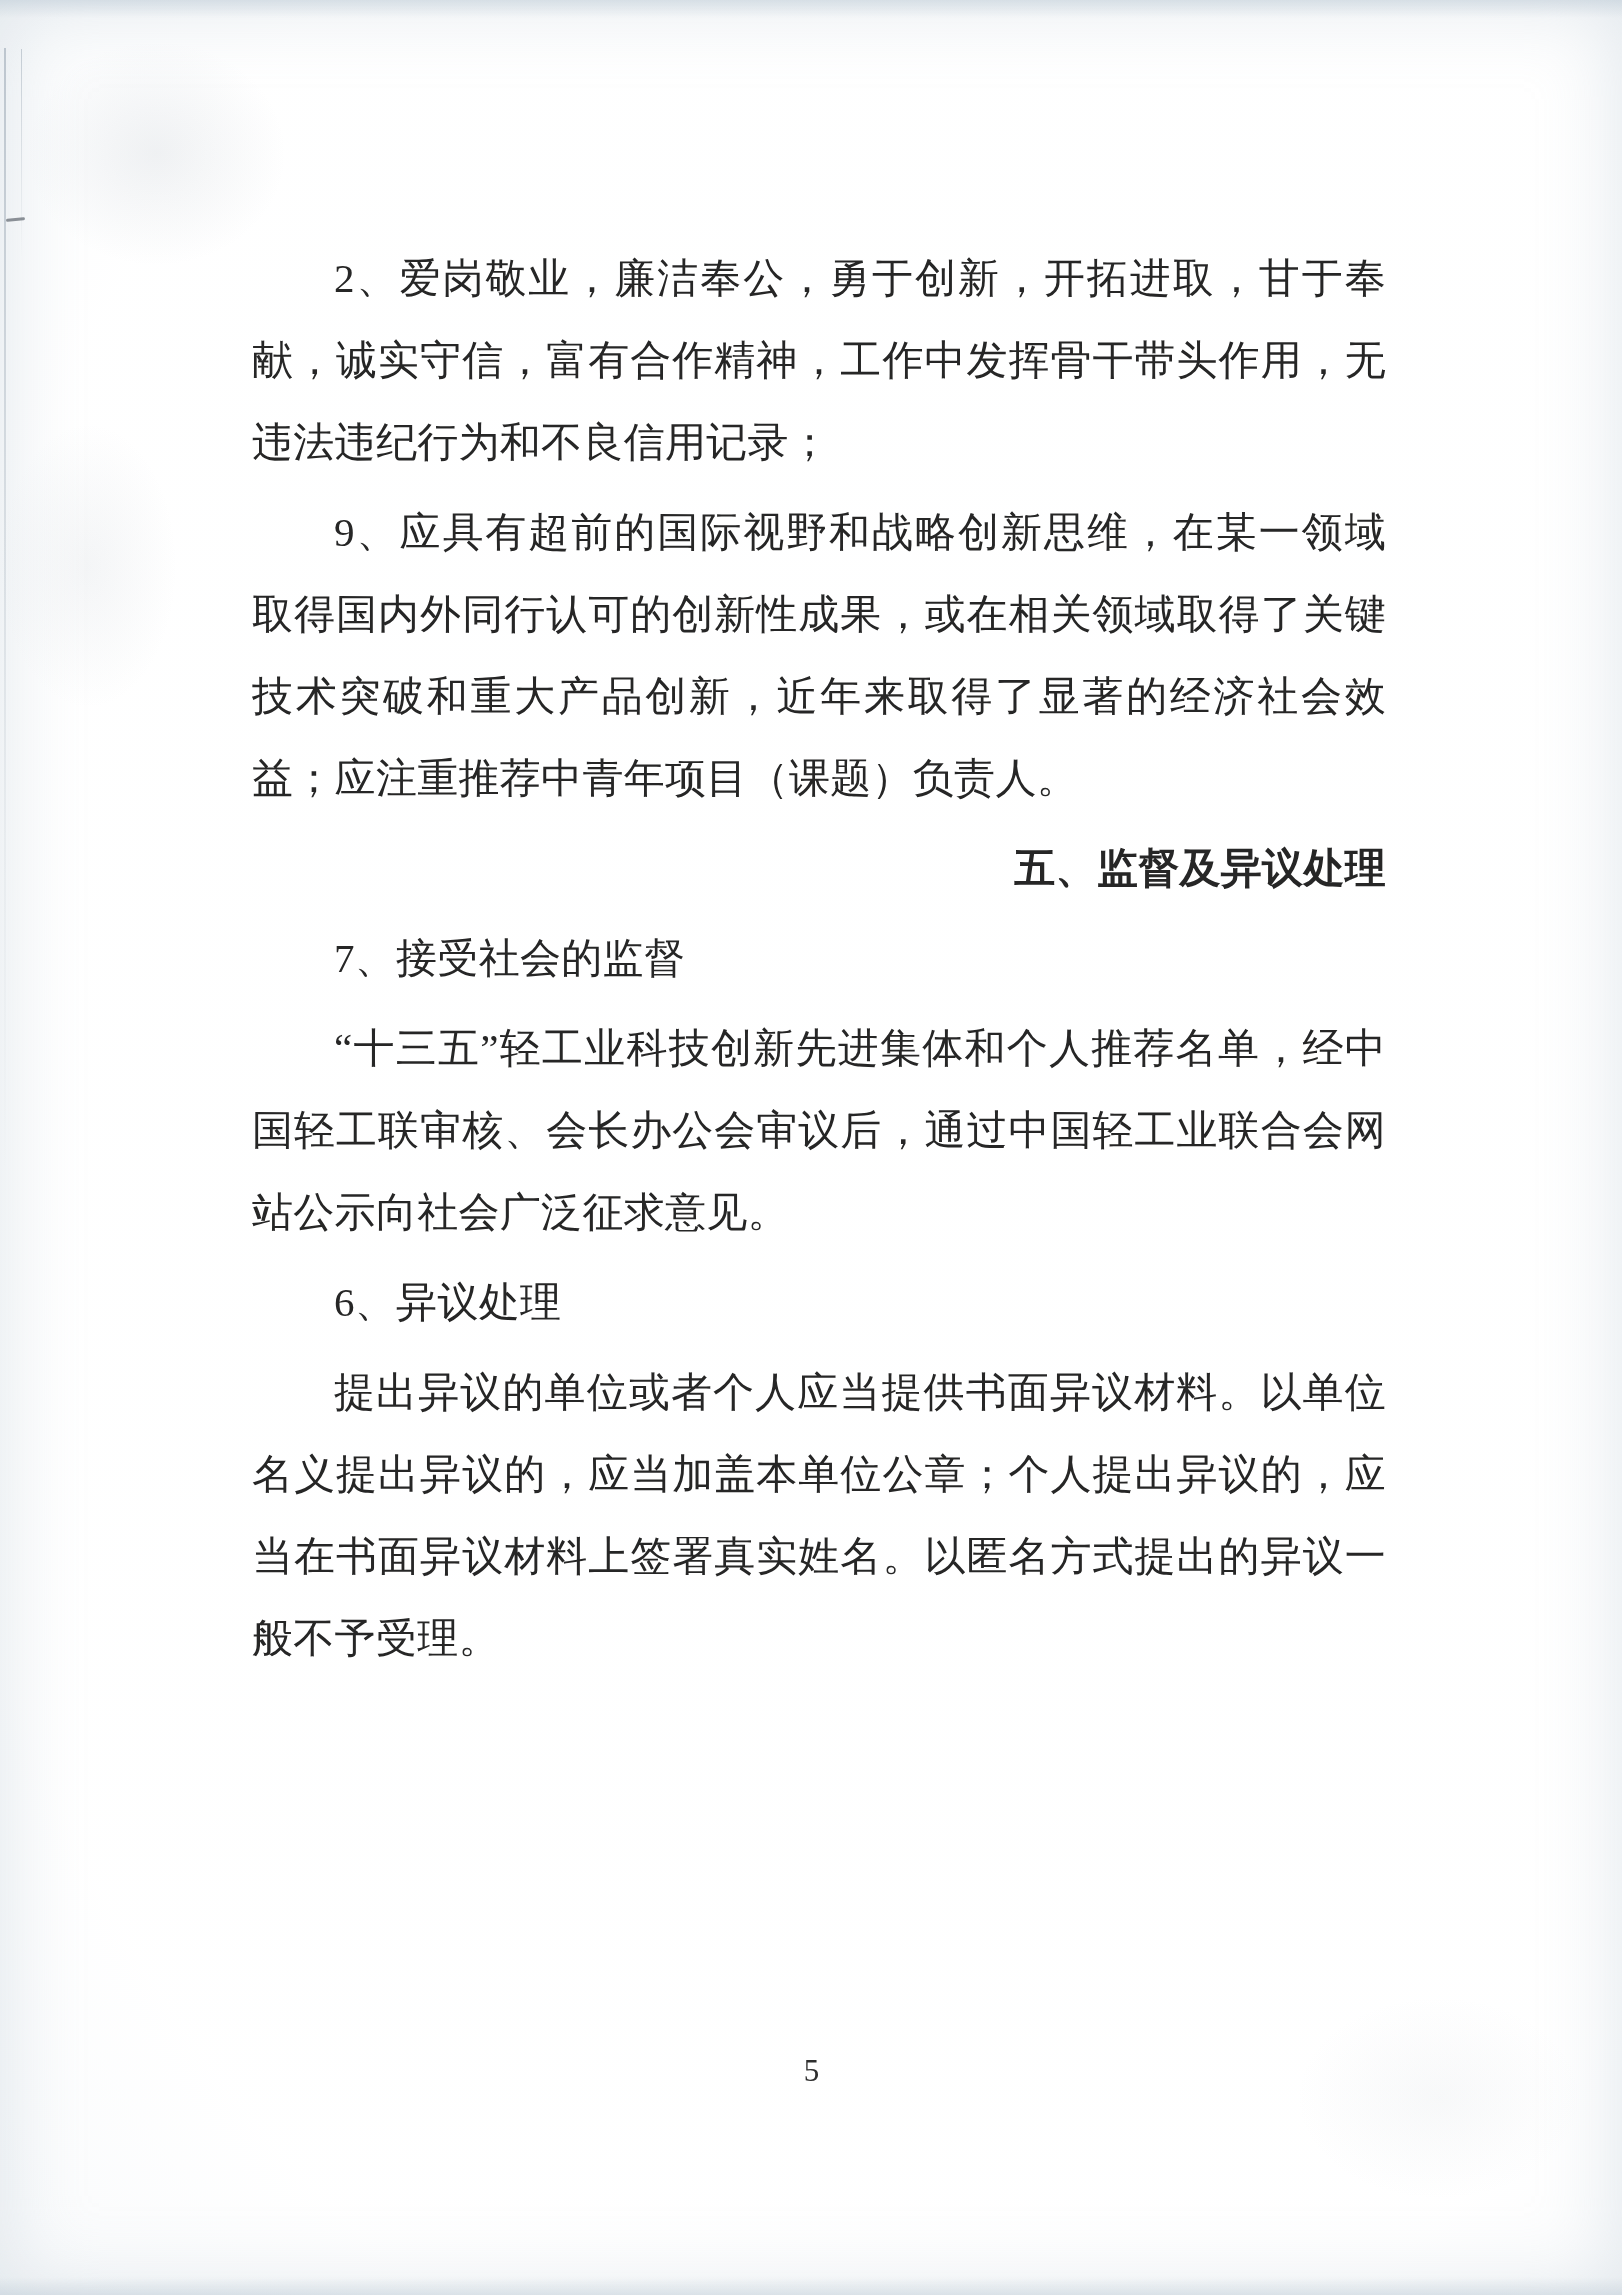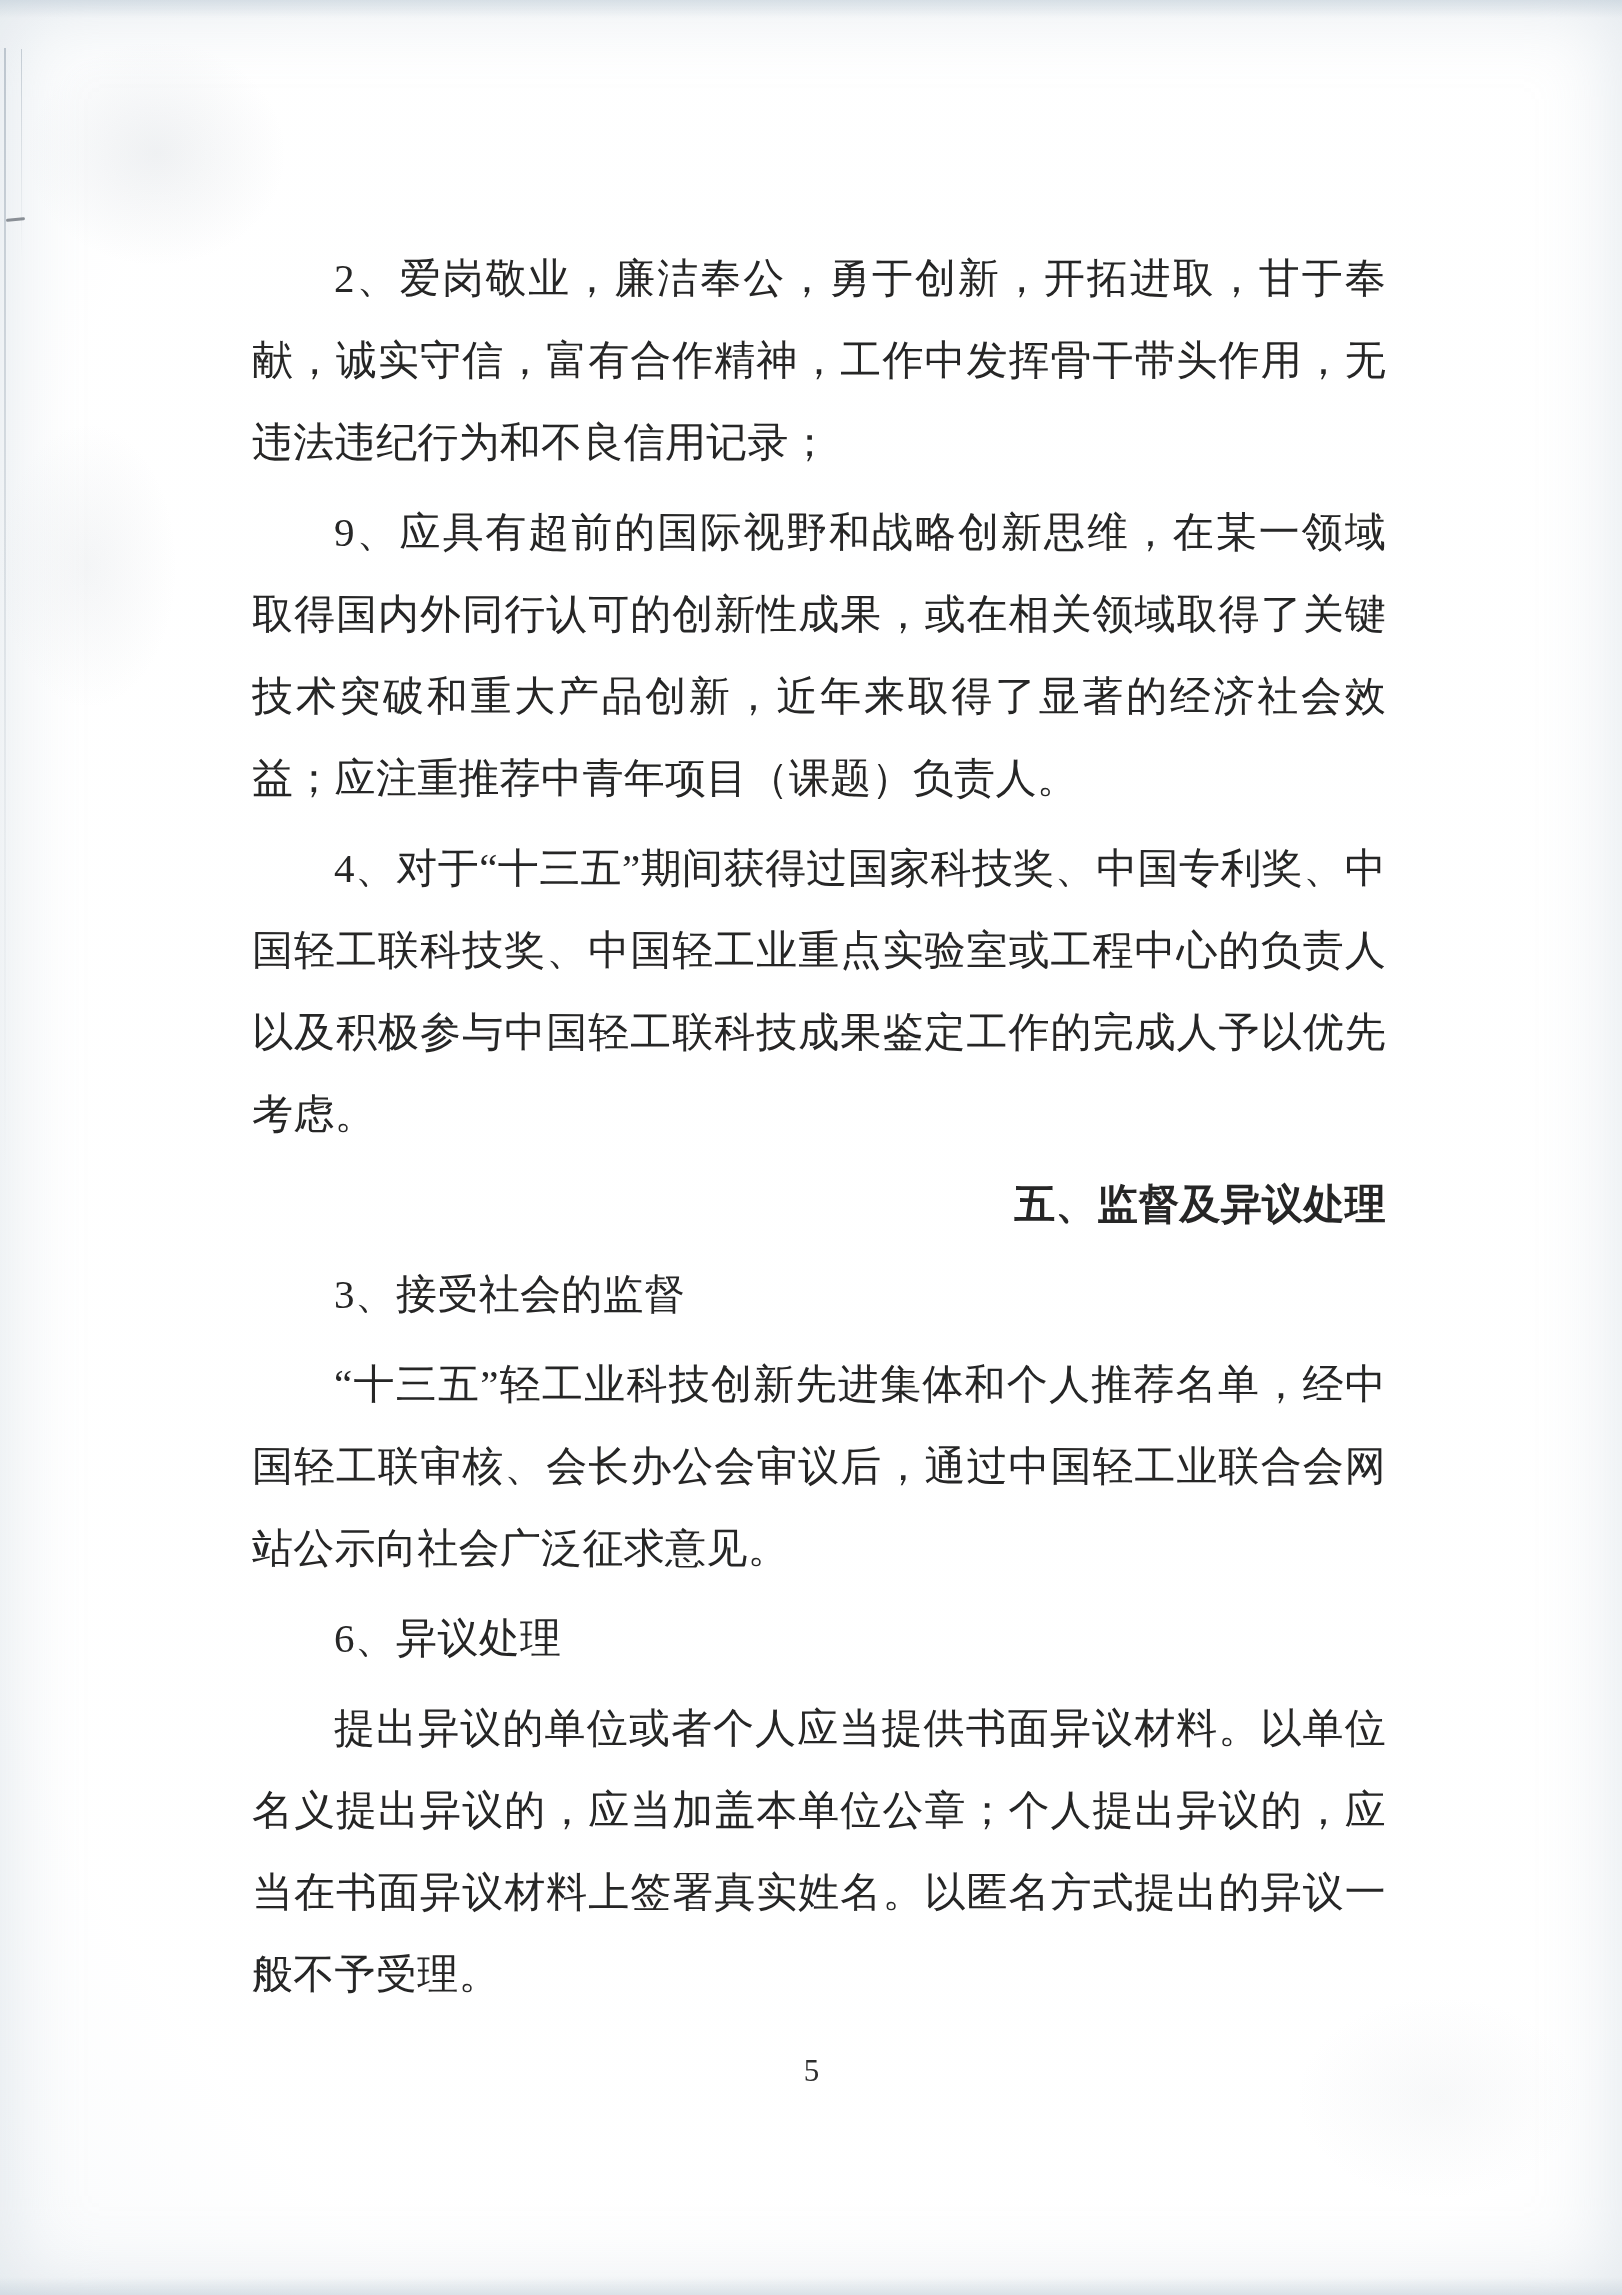--- a/index.html
+++ b/index.html
@@ -108,23 +108,22 @@
   <div class="scan-line-a"></div>
   <div class="scan-line-b"></div>
   <div class="scan-dash"></div>
   <div class="smudge-1"></div>
   <div class="smudge-2"></div>
   <div class="smudge-3"></div>
 
   <div class="content">
     <p class="para">2、爱岗敬业，廉洁奉公，勇于创新，开拓进取，甘于奉献，诚实守信，富有合作精神，工作中发挥骨干带头作用，无违法违纪行为和不良信用记录；</p>
     <p class="para">9、应具有超前的国际视野和战略创新思维，在某一领域取得国内外同行认可的创新性成果，或在相关领域取得了关键技术突破和重大产品创新，近年来取得了显著的经济社会效益；应注重推荐中青年项目（课题）负责人。</p>
-    <p class="para">4、对于“十三五”期间获得过国家科技奖、中国专利奖、中国轻工联科技奖、中国轻工业重点实验室或工程中心的负责人以及积极参与中国轻工联科技成果鉴定工作的完成人予以优先考虑。</p>
     <p class="para heading">五、监督及异议处理</p>
-    <p class="para">3、接受社会的监督</p>
+    <p class="para">7、接受社会的监督</p>
     <p class="para">“十三五”轻工业科技创新先进集体和个人推荐名单，经中国轻工联审核、会长办公会审议后，通过中国轻工业联合会网站公示向社会广泛征求意见。</p>
     <p class="para">6、异议处理</p>
     <p class="para">提出异议的单位或者个人应当提供书面异议材料。以单位名义提出异议的，应当加盖本单位公章；个人提出异议的，应当在书面异议材料上签署真实姓名。以匿名方式提出的异议一般不予受理。</p>
   </div>
 
   <div class="page-number">5</div>
 
 </div>
 
 

